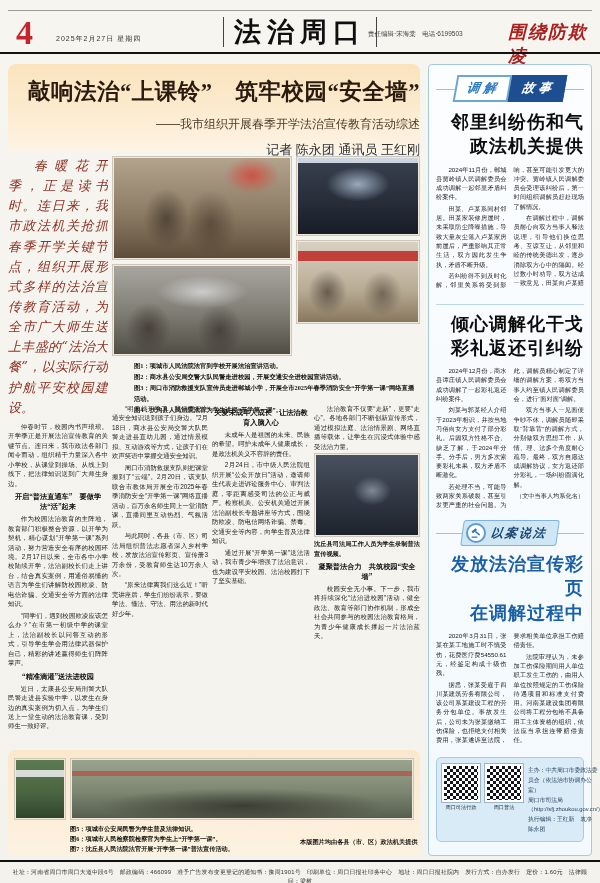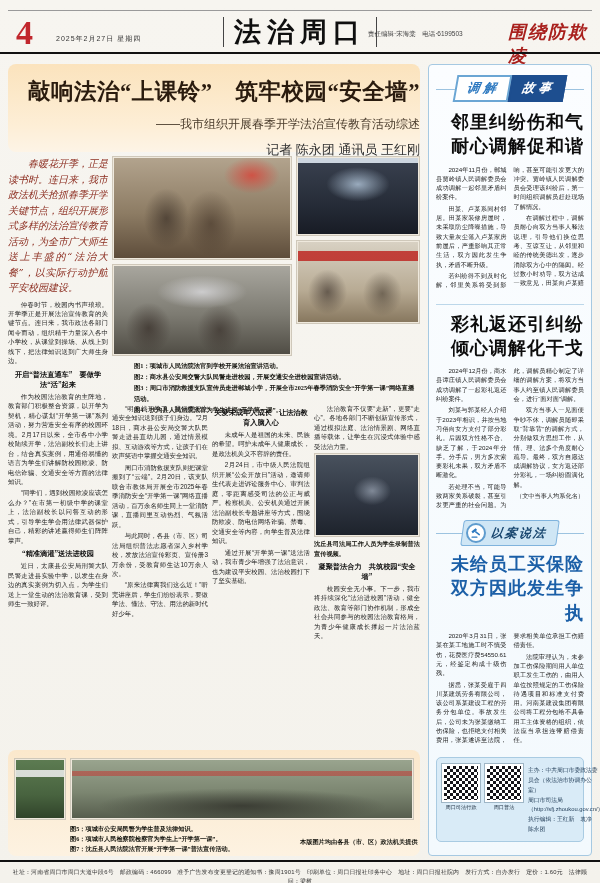--- a/index.html
+++ b/index.html
@@ -31,21 +31,21 @@
   }
   .headline { font:700 22.5px "Liberation Serif",serif; color:#2a1b0e; letter-spacing:0.5px; }
   .subtitle { margin-top:9px; font-size:12px; color:#4a3c2c; }
   .byline { margin-top:8px; font-size:13px; color:#333; }
 
   
   .bodycol { font-size:6.4px; line-height:1.48; text-align:justify; color:#222; overflow:hidden; }
   .bodycol p { text-indent:2em; margin-bottom:2px; }
   .intro-script {
     font-family:"DejaVu Serif",serif; font-style:italic; color:#8d2f22;
-    font-size:10px; line-height:1.55; text-indent:2em; margin-bottom:4px;
+    font-size:13px; line-height:1.55; text-indent:2em; margin-bottom:4px;
   }
   .subhead {
     font:700 7.2px "Liberation Serif",serif; color:#101010; text-align:center;
     text-indent:0 !important; margin:4px 0 3px;
   }
   .col1 { left:8px;  top:156px; width:100px; height:592px; }
   .col2 { left:112px; top:404px; width:96px;  height:344px; }
   .col3 { left:212px; top:404px; width:98px;  height:344px; }
   .col4 { left:314px; top:404px; width:106px; height:344px; }
 
@@ -231,34 +231,34 @@
     <div class="badge1">
       <div class="rule"></div>
       <div class="badge1-inner">
         <span class="badge-l">调解</span>
         <span class="badge-r">故事</span>
       </div>
     </div>
 
     <div class="sb-title">
       <div>邻里纠纷伤和气</div>
-      <div>耐心调解促和谐</div>
+      <div>政法机关提供</div>
     </div>
     <div class="sb-text sb-t1">
       <p>2024年11月份，郸城县贾岭镇人民调解委员会成功调解一起邻里矛盾纠纷案件。</p>
       <p>田某、卢某系同村邻居。田某家装修房屋时，未采取防尘降噪措施，导致大量灰尘落入卢某家房前屋后，严重影响其正常生活，双方因此发生争执，矛盾不断升级。</p>
       <p>若纠纷得不到及时化解，邻里关系将受到影响，甚至可能引发更大的冲突。贾岭镇人民调解委员会受理该纠纷后，第一时间组织调解员赶赴现场了解情况。</p>
       <p>在调解过程中，调解员耐心向双方当事人释法说理，引导他们换位思考、互谅互让，从邻里和睦的传统美德出发，逐步消除双方心中的隔阂。经过数小时劝导，双方达成一致意见，田某向卢某赔礼道歉并及时清理现场，两家人握手言和。</p>
     </div>
 
     <div class="sb-div"></div>
 
     <div class="sb-title">
+      <div>倾心调解化干戈</div>
       <div>彩礼返还引纠纷</div>
-      <div>倾心调解化干戈</div>
     </div>
     <div class="sb-text sb-t2">
       <p>2024年12月份，商水县谭庄镇人民调解委员会成功调解了一起彩礼返还纠纷案件。</p>
       <p>刘某与郭某经人介绍于2023年相识，并按当地习俗向女方支付了部分彩礼。后因双方性格不合、缺乏了解，于2024年分手。分手后，男方多次索要彩礼未果，双方矛盾不断激化。</p>
       <p>若处理不当，可能导致两家关系破裂，甚至引发更严重的社会问题。为此，调解员精心制定了详细的调解方案，将双方当事人约至镇人民调解委员会，进行“面对面”调解。</p>
       <p>双方当事人一见面便争吵不休，调解员随即采取“背靠背”的调解方式，分别做双方思想工作，从情、理、法多个角度耐心疏导。最终，双方自愿达成调解协议，女方返还部分彩礼，一场纠纷圆满化解。</p>
       <p class="attrib">（文中当事人均系化名）</p>
     </div>
 
     <div class="badge2">
@@ -271,22 +271,22 @@
               <rect x="9" y="11" width="12" height="3" rx="1.5" transform="rotate(38 15 12.5)"></rect>
               <rect x="3" y="19" width="12" height="2.5" rx="1"></rect>
             </g>
           </svg>
         </span>
         <span class="badge2-label">以案说法</span>
       </div>
     </div>
 
     <div class="sb-title blue">
-      <div>未给员工买保险</div>
-      <div>双方因此发生争执</div>
+      <div>发放法治宣传彩页</div>
+      <div>在调解过程中</div>
     </div>
     <div class="sb-text sb-t3">
       <p>2020年3月31日，张某在某工地施工时不慎受伤，花费医疗费54550.61元，经鉴定构成十级伤残。</p>
       <p>据悉，张某受雇于四川某建筑劳务有限公司，该公司系某建设工程的劳务分包单位。事故发生后，公司未为张某缴纳工伤保险，也拒绝支付相关费用，张某遂诉至法院，要求相关单位承担工伤赔偿责任。</p>
       <p>法院审理认为，未参加工伤保险期间用人单位职工发生工伤的，由用人单位按照规定的工伤保险待遇项目和标准支付费用。河南某建设集团有限公司将工程分包给不具备用工主体资格的组织，依法应当承担连带赔偿责任。</p>
 
     </div>
 
     <div class="sb-box">
       <div class="qrwrap">

